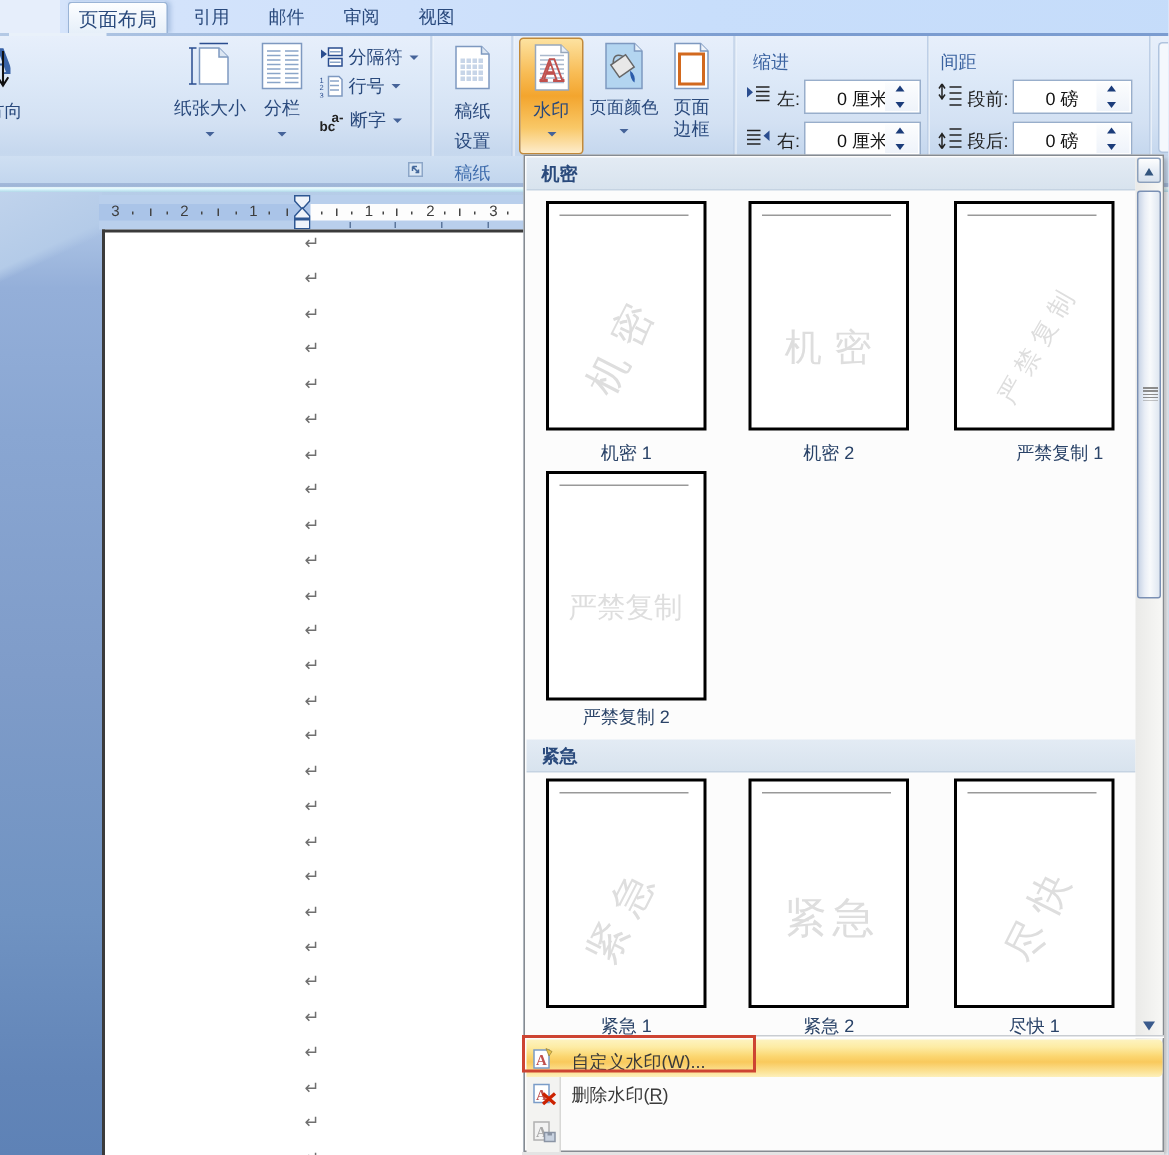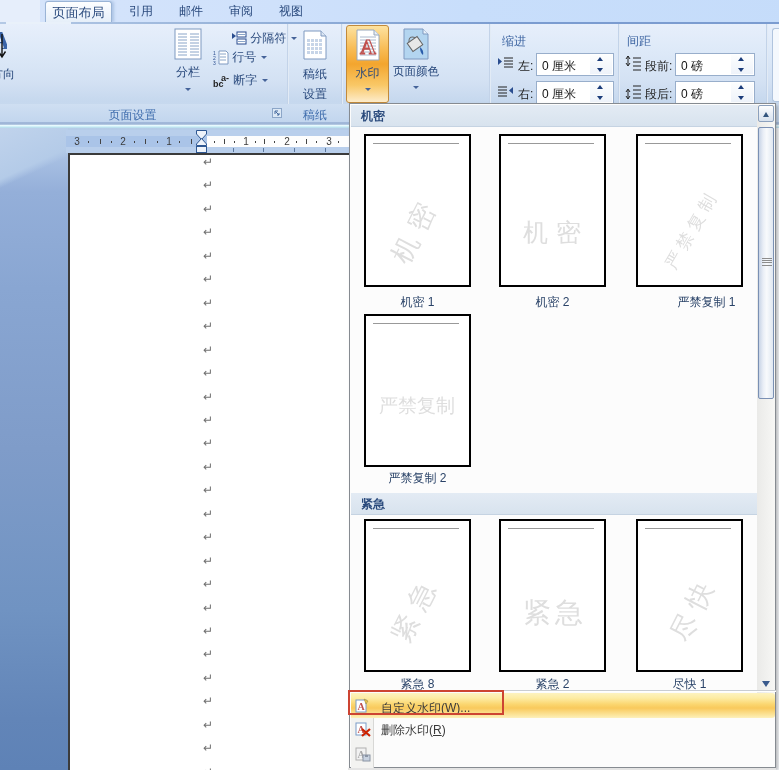--- a/index.html
+++ b/index.html
@@ -38,21 +38,21 @@
     background:linear-gradient(90deg,#b3c7e2,#f2f7fc); }
 
   .smallbtn { position:absolute; height:18px; font-size:12px; color:#29497c; white-space:nowrap; }
   .smallbtn .ar { display:inline-block; width:0; height:0; vertical-align:middle;
     border-left:3px solid transparent; border-right:3px solid transparent; border-top:3px solid #456399; margin-left:5px; }
 
   
   .glabel { position:absolute; font-size:12px; color:#3a62a0; }
   .spinrow { position:absolute; height:20px; font-size:12px; color:#222; }
   .spinbox { position:absolute; background:#fff; border:1px solid #98aecb; height:23px; font-size:12px; color:#111; }
-  .spinbox .val { position:absolute; left:5px; top:4px; }
+  .spinbox .val { position:absolute; left:21px; top:4px; }
   .spinner { position:absolute; right:1px; top:1px; width:22px; height:19px;
     background:linear-gradient(180deg,#fcfdfe,#eef3fa); }
   .spinner .up, .spinner .dn { position:absolute; left:7px; width:0; height:0;
     border-left:3.5px solid transparent; border-right:3.5px solid transparent; }
   .spinner .up { top:2px; border-bottom:4.5px solid #1b3c7a; }
   .spinner .dn { bottom:2px; border-top:4.5px solid #1b3c7a; }
 
   
   #docarea { left:0; top:128px; width:779px; height:642px;
     background:linear-gradient(180deg,#b6cde8 0%,#aac2e4 4%,#94afd9 10%,#89a6d2 25%,#7f9cc9 50%,#7093c2 75%,#6285b8 92%,#5e82b6 100%); }
@@ -122,20 +122,32 @@
   <div class="bigbtn" style="left:-39px; width:60px;">
     <svg class="bicon" width="32" height="34" viewBox="0 0 32 34">
       <text x="16" y="21" font-size="26" font-weight="bold" fill="#3a64a8" font-family="Liberation Serif">A</text>
       <path d="M27 6 v23 M23.5 23.5 l3.5 5.5 3.5-5.5" stroke="#111" stroke-width="1.4" fill="none"></path>
     </svg>
     <span class="blabel">文字方向</span>
   </div>
 
 
 
+  <div class="bigbtn" style="left:113px; width:54px;">
+    <svg class="bicon" width="30" height="32" viewBox="0 0 30 32">
+      <path d="M8 4 h13 l6 6 v18 h-19 z" fill="#fff" stroke="#7e99c0"></path>
+      <path d="M21 4 l0 6 6 0" fill="#dce6f2" stroke="#7e99c0"></path>
+      <line x1="3" y1="4" x2="3" y2="28" stroke="#2a4d8f"></line>
+      <line x1="1" y1="4" x2="6" y2="4" stroke="#2a4d8f"></line>
+      <line x1="1" y1="28" x2="6" y2="28" stroke="#2a4d8f"></line>
+      <line x1="8" y1="1" x2="27" y2="1" stroke="#2a4d8f"></line>
+    </svg>
+    <span class="blabel">纸张大小</span>
+      <span class="dropar"></span>
+  </div>
 
   <div class="bigbtn" style="left:165px; width:46px;">
     <svg class="bicon" width="28" height="32" viewBox="0 0 28 32">
       <rect x="1" y="1" width="26" height="30" fill="#fff" stroke="#7e99c0"></rect>
       <g stroke="#8aa5c8">
         <line x1="4" y1="6" x2="13" y2="6"></line>
           <line x1="4" y1="9" x2="13" y2="9"></line>
         <line x1="4" y1="12" x2="13" y2="12"></line>
           <line x1="4" y1="15" x2="13" y2="15"></line>
         <line x1="4" y1="18" x2="13" y2="18"></line>
@@ -149,21 +161,21 @@
         <line x1="16" y1="18" x2="25" y2="18"></line>
           <line x1="16" y1="21" x2="25" y2="21"></line>
         <line x1="16" y1="24" x2="25" y2="24"></line>
           <line x1="16" y1="27" x2="25" y2="27"></line>
       </g>
     </svg>
     <span class="blabel">分栏</span>
       <span class="dropar"></span>
   </div>
 
-  <div class="smallbtn" style="left:231px; top:6px;">
+  <div class="smallbtn" style="left:213px; top:6px;">
     <svg width="16" height="15" viewBox="0 0 16 15" style="vertical-align:middle">
       <path d="M1 2 l4 3 -4 3 z" fill="#2a4d8f"></path>
       <rect x="6" y="1" width="9" height="5" fill="#fff" stroke="#2a4d8f"></rect>
       <rect x="6" y="8" width="9" height="5" fill="#fff" stroke="#2a4d8f"></rect>
       <line x1="7" y1="3.5" x2="14" y2="3.5" stroke="#8aa5c8"></line>
       <line x1="7" y1="10.5" x2="14" y2="10.5" stroke="#8aa5c8"></line>
     </svg>
     <span style="vertical-align:middle">分隔符</span><span class="ar"></span>
   </div>
   <div class="smallbtn" style="left:213px; top:25px;">
@@ -245,20 +257,28 @@
       <g transform="rotate(-35 13 16)">
         <rect x="7" y="11" width="12" height="10" fill="#e8e8e8" stroke="#666"></rect>
         <path d="M9 11 q4 -6 8 0" fill="none" stroke="#666"></path>
       </g>
       <path d="M18 19 q4 3 3 8 q-3 -2 -3 -8" fill="#2a5caa"></path>
     </svg>
     <span class="blabel" style="font-size:11.5px">页面颜色</span>
       <span class="dropar"></span>
   </div>
 
+  <div class="bigbtn" style="left:443px; width:36px;">
+    <svg class="bicon" width="26" height="32" viewBox="0 0 26 32">
+      <path d="M2 1 h17 l5 5 v25 h-22 z" fill="#fff" stroke="#7e99c0"></path>
+      <path d="M19 1 l0 5 5 0" fill="#eef3fa" stroke="#7e99c0"></path>
+      <rect x="5" y="8" width="16" height="20" fill="none" stroke="#d2691e" stroke-width="2"></rect>
+    </svg>
+    <span class="blabel" style="margin-top:4px; line-height:15px;">页面<br>边框</span>
+  </div>
 
   <div class="vsep" style="left:489px;"></div>
 
   <div class="glabel" style="left:502px; top:9px;">缩进</div>
   <svg class="abs" width="17" height="14" viewBox="0 0 17 14" style="left:497px; top:32px;">
     <path d="M1 2 l4 3.5 -4 3.5 z" fill="#2a4d8f"></path>
     <g stroke="#222">
         <line x1="7" y1="2" x2="16" y2="2"></line>
         <line x1="7" y1="5" x2="16" y2="5"></line>
         <line x1="7" y1="8" x2="16" y2="8"></line>
@@ -327,21 +347,20 @@
         <span class="up"></span>
         <span class="dn"></span>
       </div>
   </div>
 
   <div class="vsep" style="left:766px;"></div>
   <div class="abs" style="left:772px; top:4px; width:7px; height:74px; background:#f4f8fd; border:1px solid #b0c4de; border-right:none; border-radius:3px 0 0 3px;"></div>
 </div>
 
 <div id="ribbon-captions" class="abs">
-  <div class="gcaption" style="left:0; width:265px; text-align:center;">页面设置</div>
   <svg class="abs" width="10" height="10" viewBox="0 0 10 10" style="left:272px; top:4px;">
     <rect x="0.5" y="0.5" width="9" height="9" fill="#dce8f5" stroke="#8ca6c8"></rect>
     <path d="M3 3 h3 M3 3 v3 M3.5 3.5 l3.5 3.5 M7 5 v2 h-2" stroke="#44689c" fill="none"></path>
   </svg>
   <div class="gcaption" style="left:290px; width:50px; text-align:center;">稿纸</div>
 </div>
 <div id="ribbonline" class="abs"></div>
 
 <div id="docarea" class="abs">
   <div id="diagband"></div>
@@ -447,21 +466,21 @@
     <div class="wm" style="left:14px; top:74px; font-size:27px; transform:rotate(-63deg); letter-spacing:9px;">紧急</div>
   </div>
   <div class="thumb" style="left:149px; top:415px;">
     <div class="tline"></div>
     <div class="wm" style="left:22px; top:78px; font-size:28px; letter-spacing:4px;">紧急</div>
   </div>
   <div class="thumb" style="left:286px; top:415px;">
     <div class="tline"></div>
     <div class="wm" style="left:21px; top:74px; font-size:27px; transform:rotate(-63deg); letter-spacing:8px;">尽快</div>
   </div>
-  <div class="tlabel" style="left:0px; top:572px;">紧急 8</div>
+  <div class="tlabel" style="left:0px; top:572px;">紧急 1</div>
   <div class="tlabel" style="left:135px; top:572px;">紧急 2</div>
   <div class="tlabel" style="left:272px; top:572px;">尽快 1</div>
 
   <div id="sbar">
     <div class="sbtn" style="top:0;">
         <span class="tri" style="top:6px; border-bottom:5px solid #33557e;"></span>
       </div>
     <div id="sthumb">
         <div class="grip"></div>
       </div>

